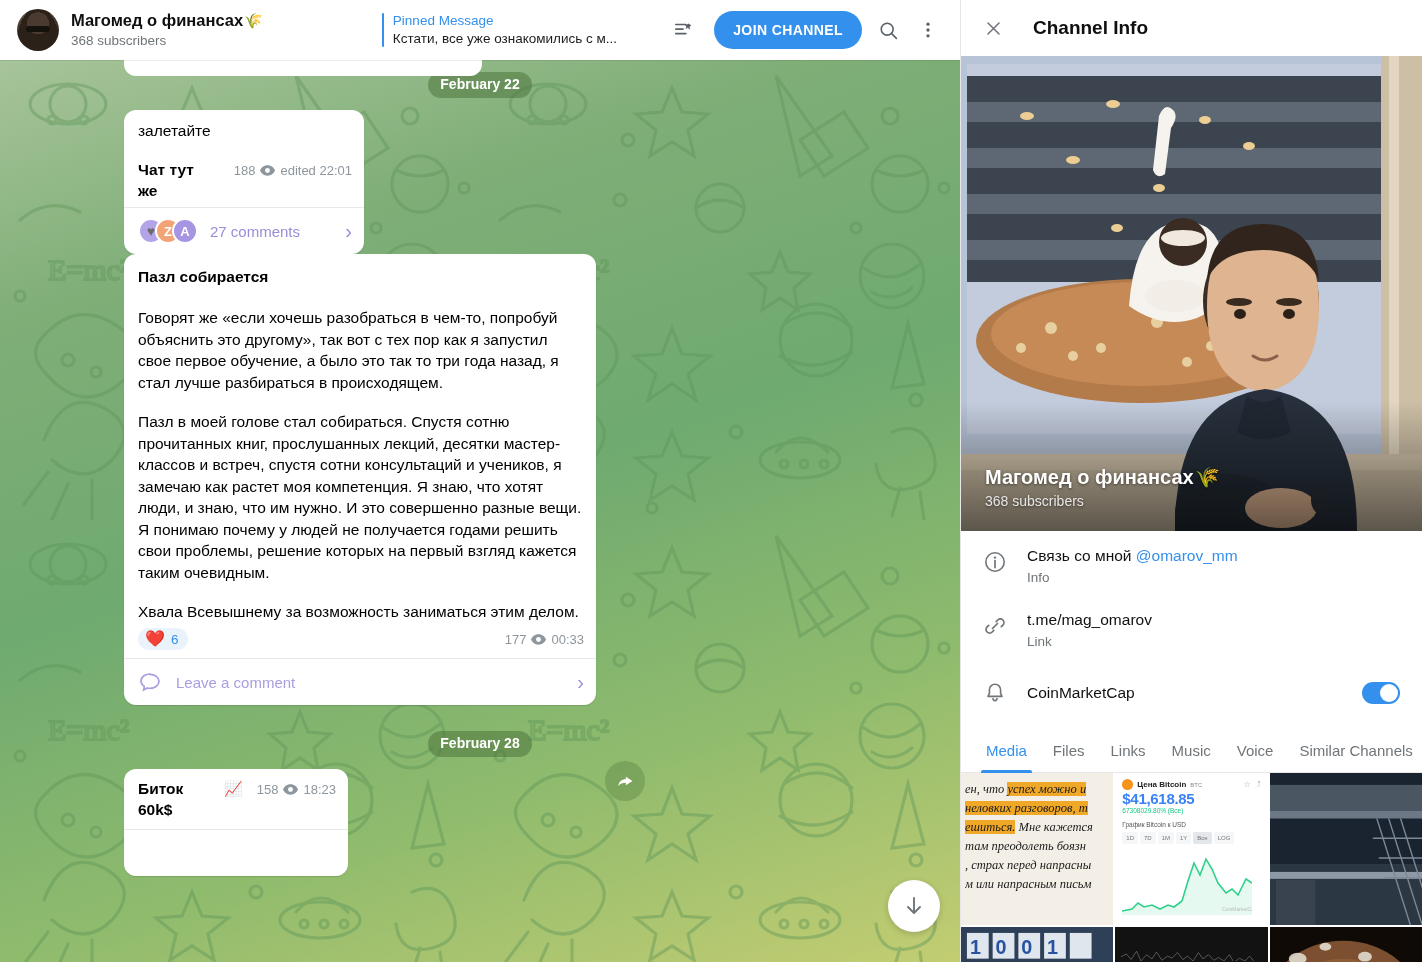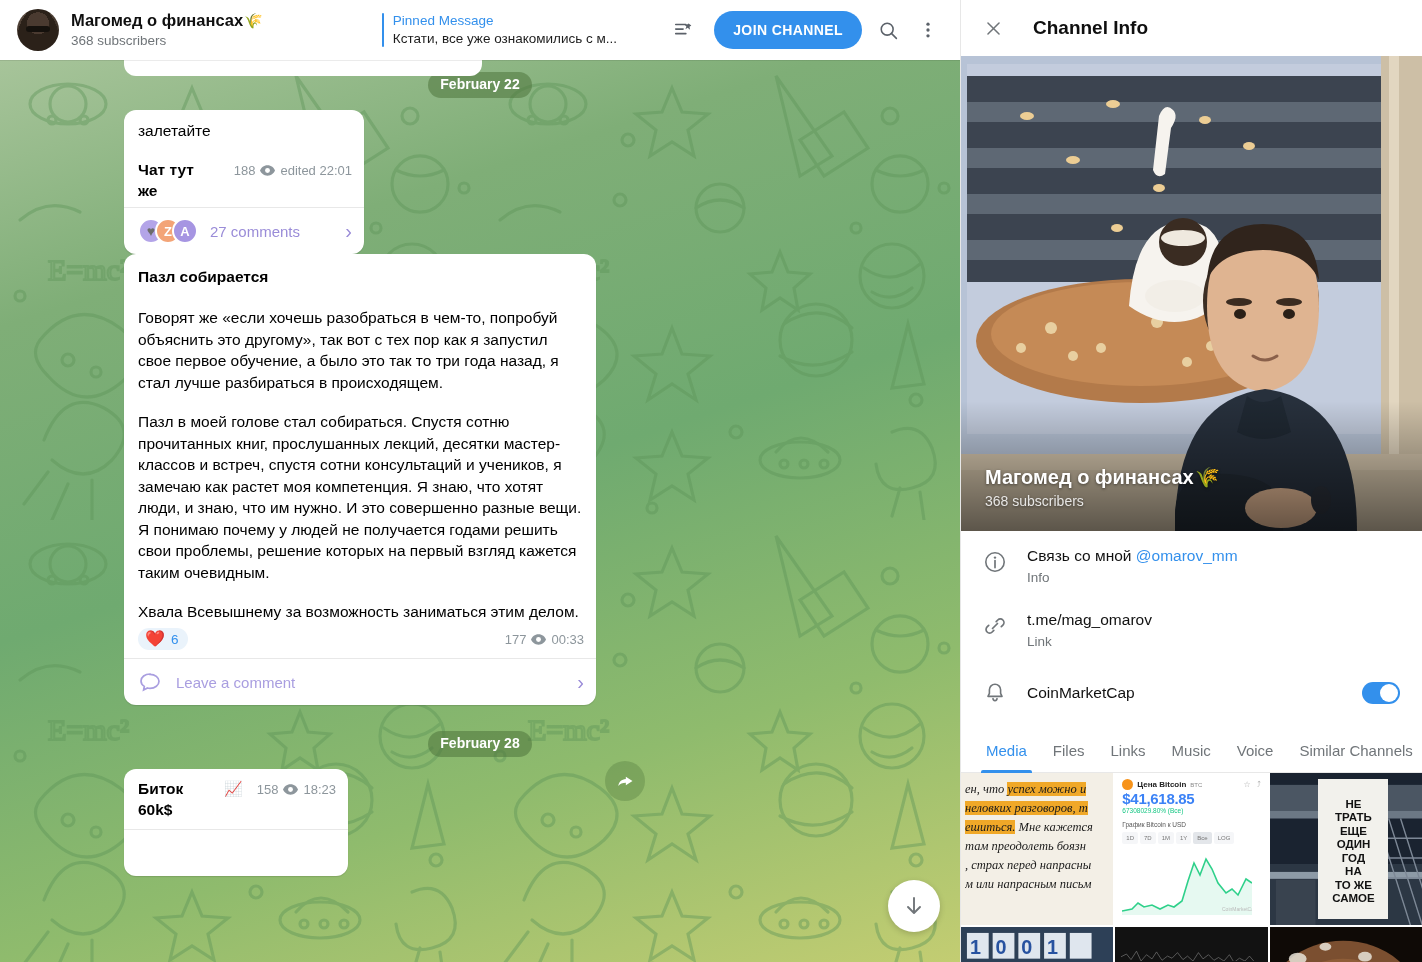--- a/index.html
+++ b/index.html
@@ -670,30 +670,20 @@
               <rect x="0" y="12" width="154" height="26" fill="#4b5663"></rect>
               <rect x="0" y="38" width="154" height="8" fill="#6c7885"></rect>
               <rect x="0" y="92" width="154" height="62" fill="#2c3744"></rect>
               <rect x="0" y="100" width="154" height="7" fill="#8d9aa6"></rect>
               <g stroke="#7d8896" stroke-width="1.4" fill="none">
                 <path d="M120 46 l34 108 M132 46 l34 108 M108 46 l34 108"></path>
                 <path d="M104 66 h50 M110 86 h44 M116 106 h38"></path>
               </g>
               <rect x="6" y="108" width="40" height="46" fill="#39434f"></rect>
             </svg>
-            <div class="sign-board">
-              <div>НЕ</div>
-              <div>ТРАТЬ</div>
-              <div>ЕЩЕ</div>
-              <div>ОДИН</div>
-              <div>ГОД</div>
-              <div>НА</div>
-              <div>ТО ЖЕ</div>
-              <div>САМОЕ</div>
-            </div>
           </div>
         </div>
       </div>
 
       <div class="tile">
         <div class="inner">
           <div class="art-kb">
             <svg viewBox="0 0 154 154" preserveAspectRatio="none" style="position:absolute;inset:0;width:100%;height:100%">
               <rect width="154" height="154" fill="#3b4f63"></rect>
               <rect x="0" y="0" width="154" height="40" fill="#2d4057"></rect>

